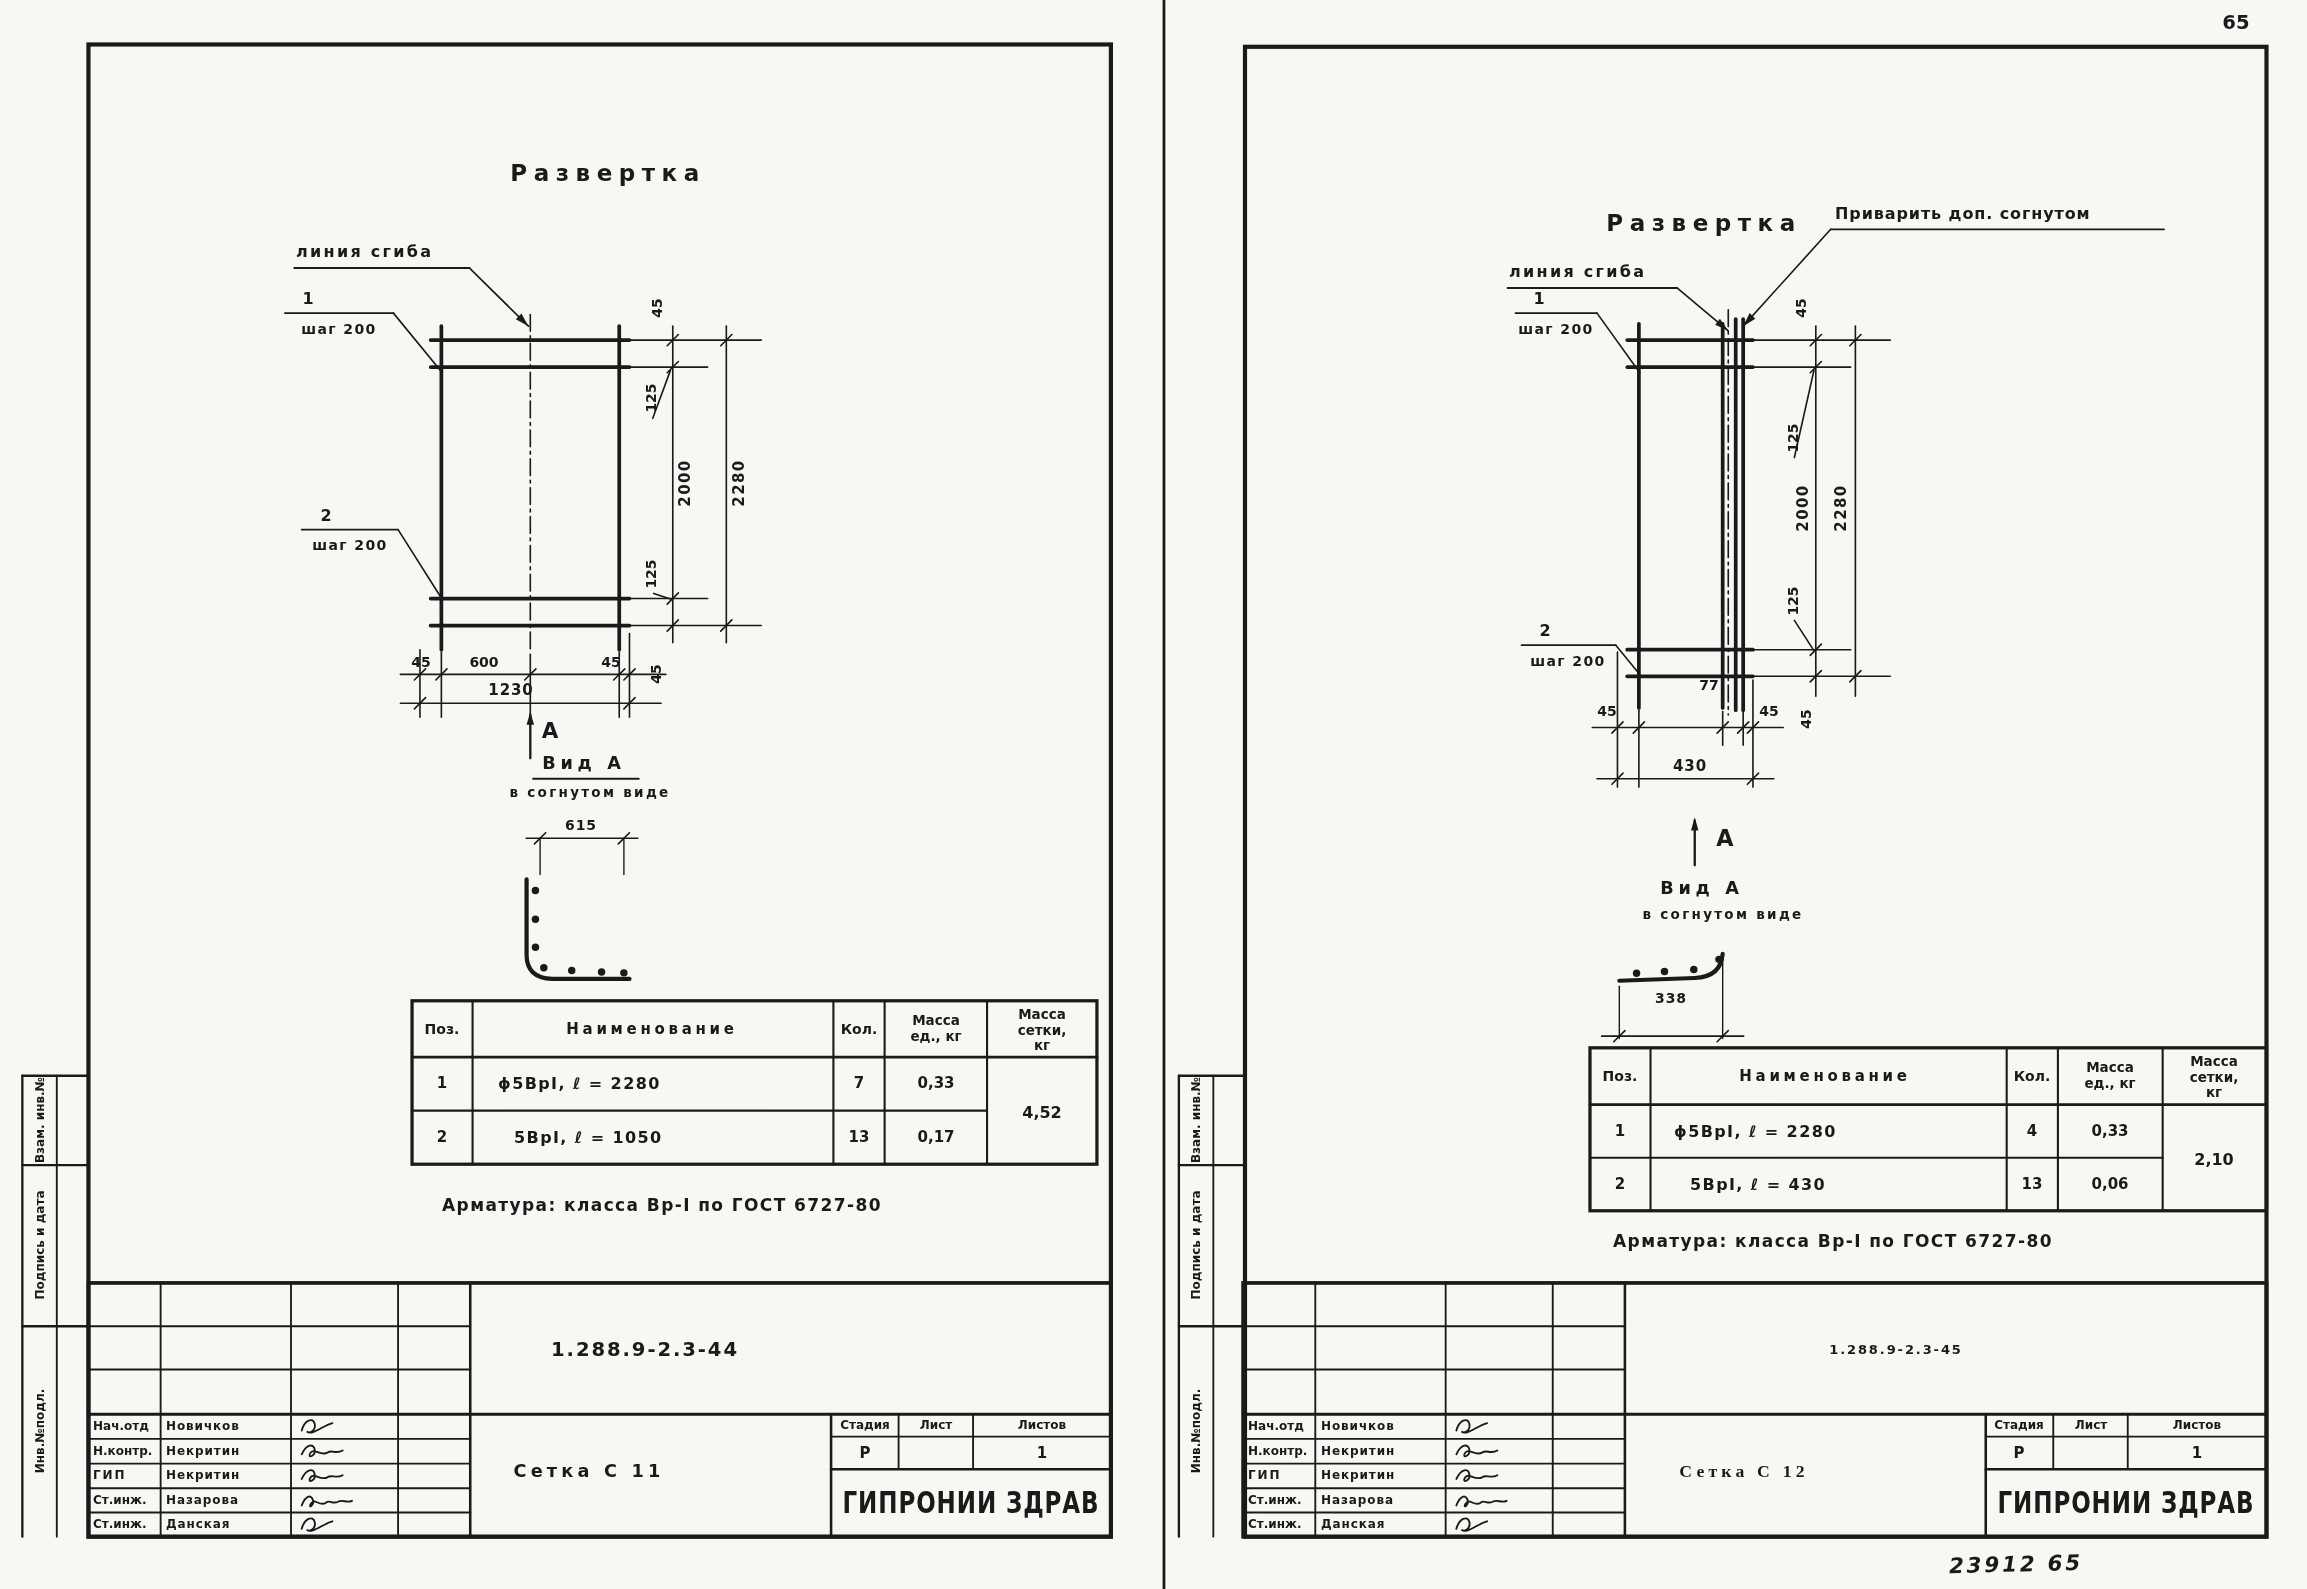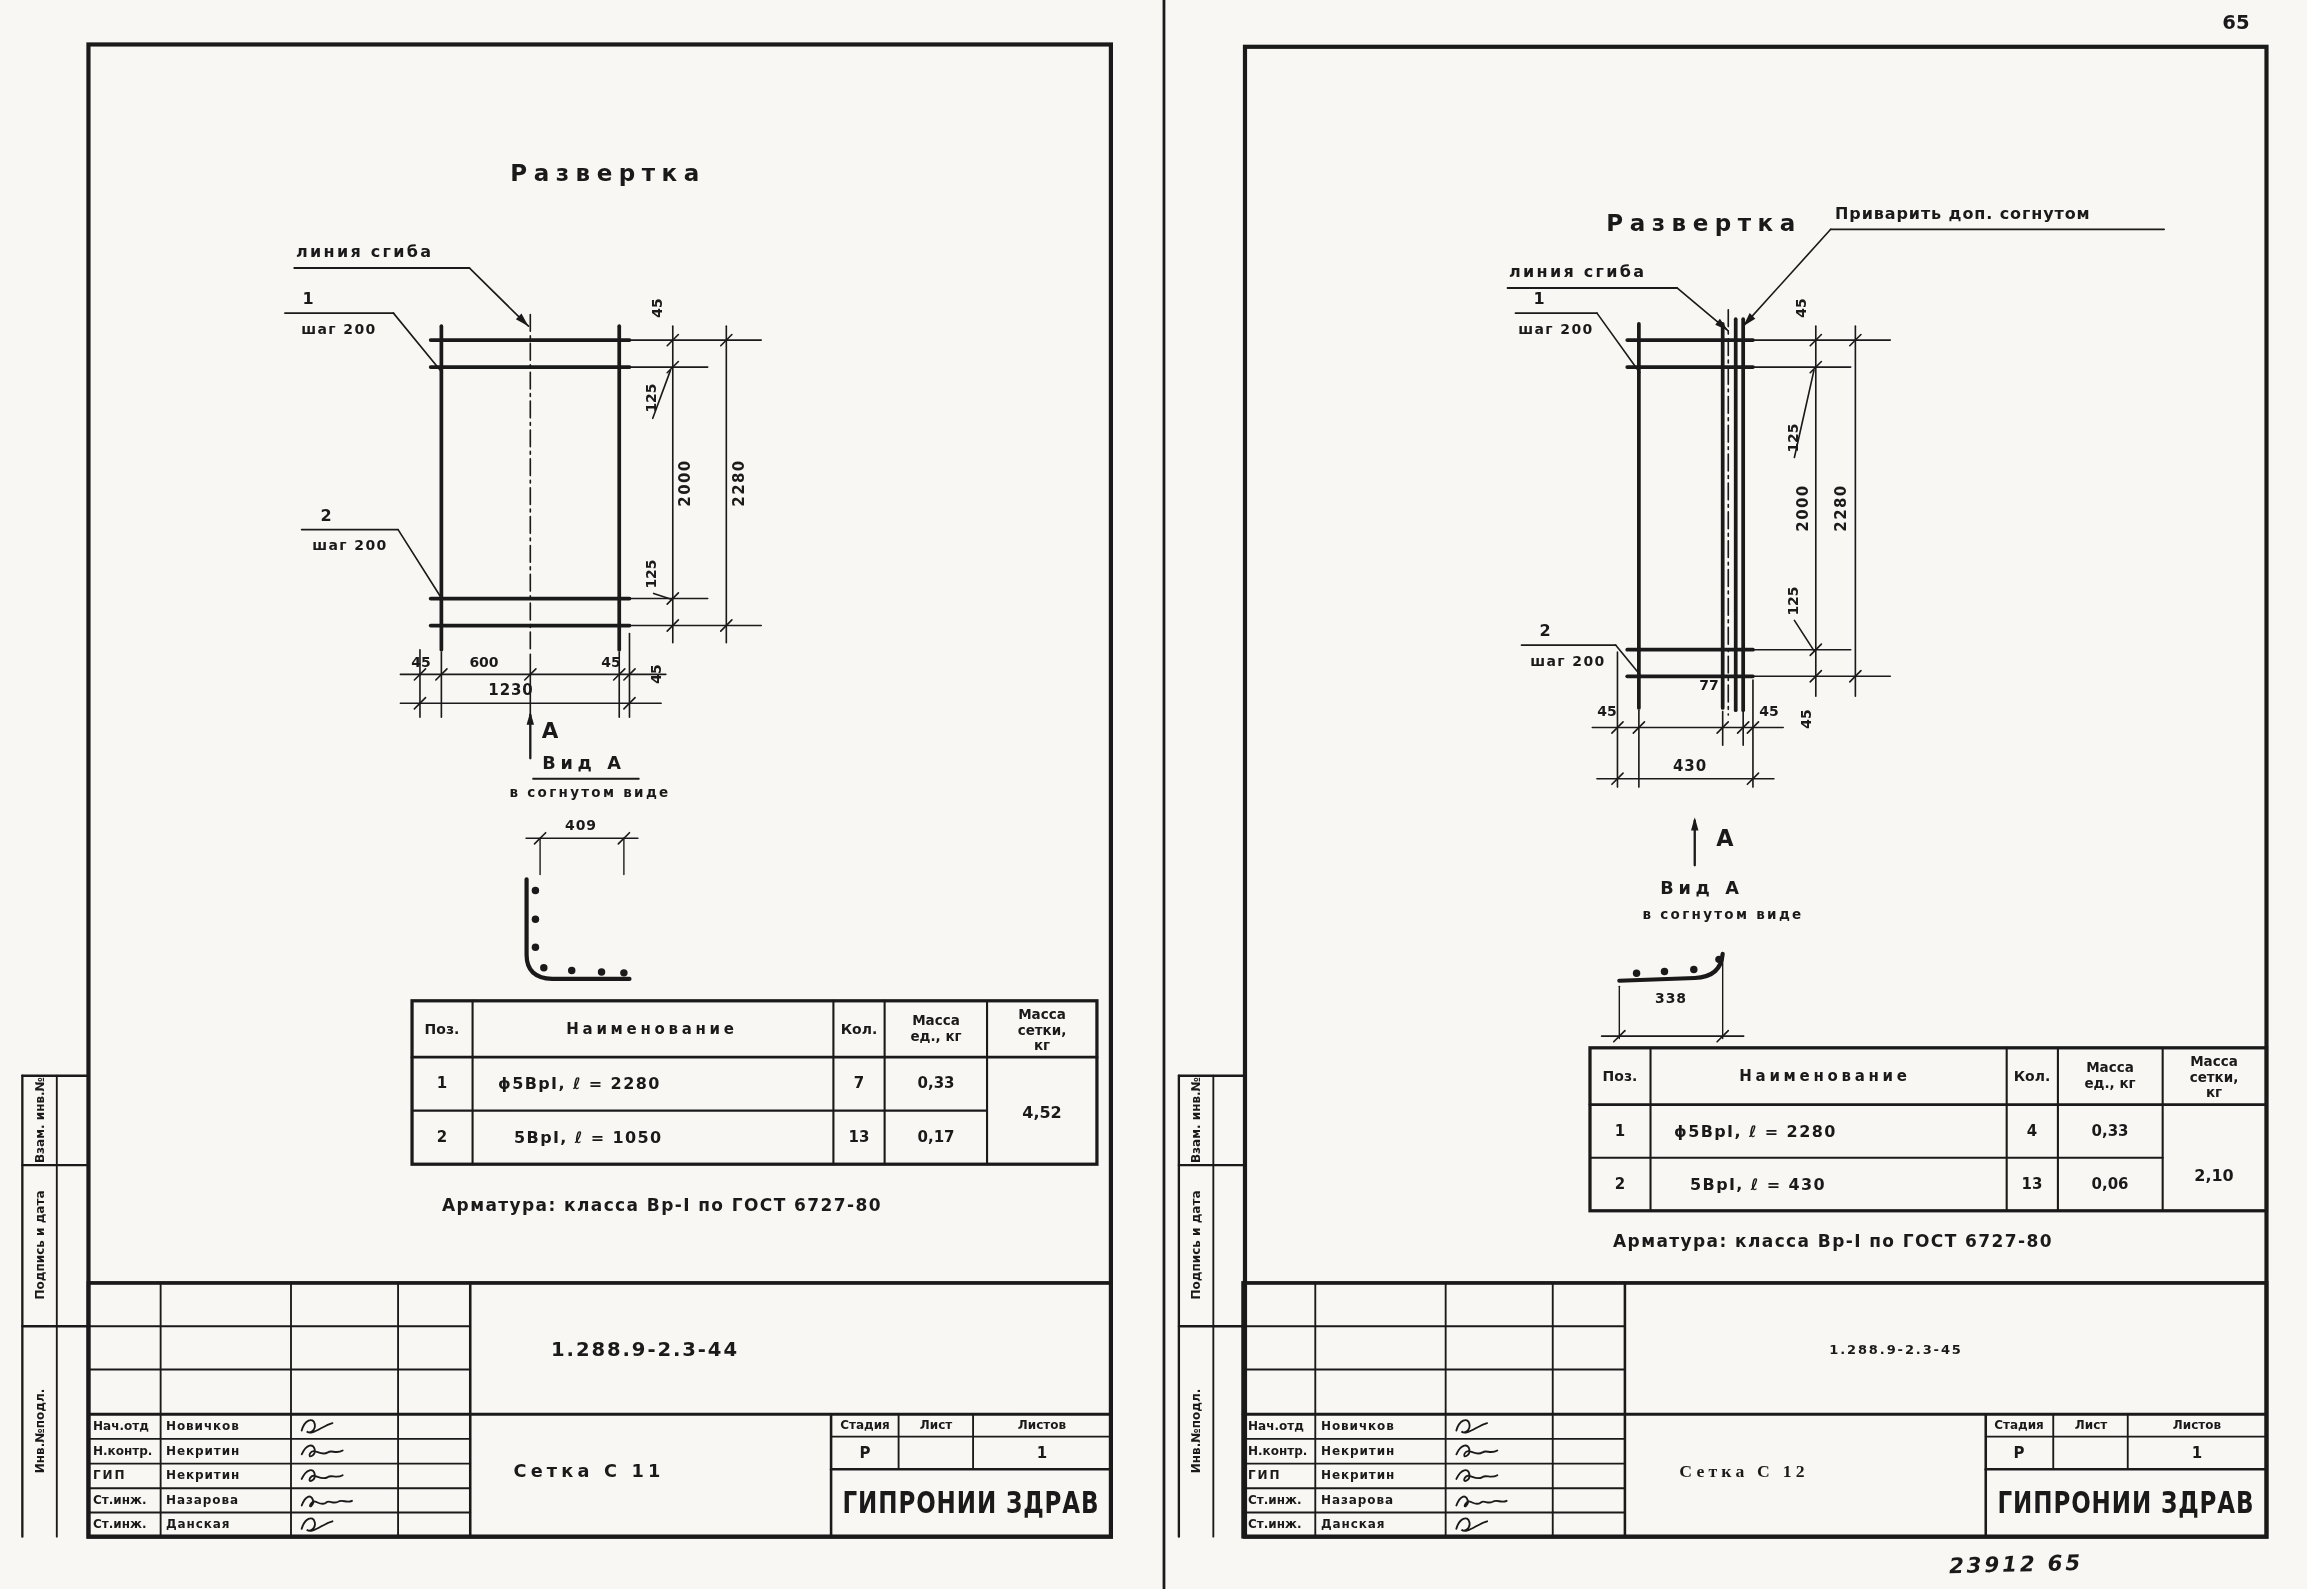--- a/index.html
+++ b/index.html
@@ -318,21 +318,21 @@
 
 <div class="t" style="left:421px;top:662px;font-size:14px;">45</div>
 <div class="t" style="left:484px;top:662px;font-size:14px;">600</div>
 <div class="t" style="left:611px;top:662px;font-size:14px;">45</div>
 <div class="rot" style="left:656px;top:674px;font-size:14px;">45</div>
 <div class="t" style="left:511px;top:690px;font-size:15px;letter-spacing:0.9px;">1230</div>
 
 <div class="t" style="left:550px;top:730px;font-size:21.4px;">А</div>
 <div class="t" style="left:584px;top:763px;font-size:17.7px;letter-spacing:4.7px;">Вид А</div>
 <div class="t" style="left:590px;top:792px;font-size:13.5px;letter-spacing:2.3px;">в согнутом виде</div>
-<div class="t" style="left:581px;top:825px;font-size:14px;letter-spacing:0.9px;">409</div>
+<div class="t" style="left:581px;top:825px;font-size:14px;letter-spacing:0.9px;">615</div>
 
 <div class="t" style="left:442px;top:1029px;font-size:14px;">Поз.</div>
 <div class="t" style="left:652px;top:1029px;font-size:15px;letter-spacing:3.7px;">Наименование</div>
 <div class="t" style="left:859px;top:1029px;font-size:14px;">Кол.</div>
 <div class="t pre" style="left:936px;top:1029px;font-size:13.5px;">Масса
 ед., кг</div>
 <div class="t pre" style="left:1042px;top:1030px;font-size:13.5px;">Масса
 сетки,
 кг</div>
 <div class="t" style="left:442px;top:1083px;font-size:15px;">1</div>
@@ -405,21 +405,21 @@
 сетки,
 кг</div>
 <div class="t" style="left:1620px;top:1131px;font-size:15px;">1</div>
 <div class="tl" style="left:1674px;top:1131px;font-size:16px;letter-spacing:1.4px;">ϕ5ВрI, ℓ = 2280</div>
 <div class="t" style="left:2032px;top:1131px;font-size:15px;">4</div>
 <div class="t" style="left:2110px;top:1131px;font-size:15px;">0,33</div>
 <div class="t" style="left:1620px;top:1184px;font-size:15px;">2</div>
 <div class="tl" style="left:1690px;top:1184px;font-size:16px;letter-spacing:1.4px;">5ВрI, ℓ = 430</div>
 <div class="t" style="left:2032px;top:1184px;font-size:15px;">13</div>
 <div class="t" style="left:2110px;top:1184px;font-size:15px;">0,06</div>
-<div class="t" style="left:2214px;top:1159px;font-size:16px;margin-top:16px;">2,10</div>
+<div class="t" style="left:2214px;top:1159px;font-size:16px;">2,10</div>
 
 <div class="tl" style="left:1613px;top:1241px;font-size:17px;letter-spacing:1.4px;">Арматура: класса Вр-I по ГОСТ 6727-80</div>
 
 <div class="t" style="left:1896px;top:1349px;font-size:13px;letter-spacing:1.9px;">1.288.9-2.3-45</div>
 <div class="t" style="left:1744px;top:1471px;font-size:17.7px;letter-spacing:4.2px;font-family:Liberation Serif, serif;">Сетка С 12</div>
 <div class="t" style="left:2019px;top:1425px;font-size:12px;">Стадия</div>
 <div class="t" style="left:2091px;top:1425px;font-size:12px;">Лист</div>
 <div class="t" style="left:2197px;top:1425px;font-size:12px;">Листов</div>
 <div class="t" style="left:2019px;top:1453px;font-size:15px;">Р</div>
 <div class="t" style="left:2197px;top:1453px;font-size:15px;">1</div>

